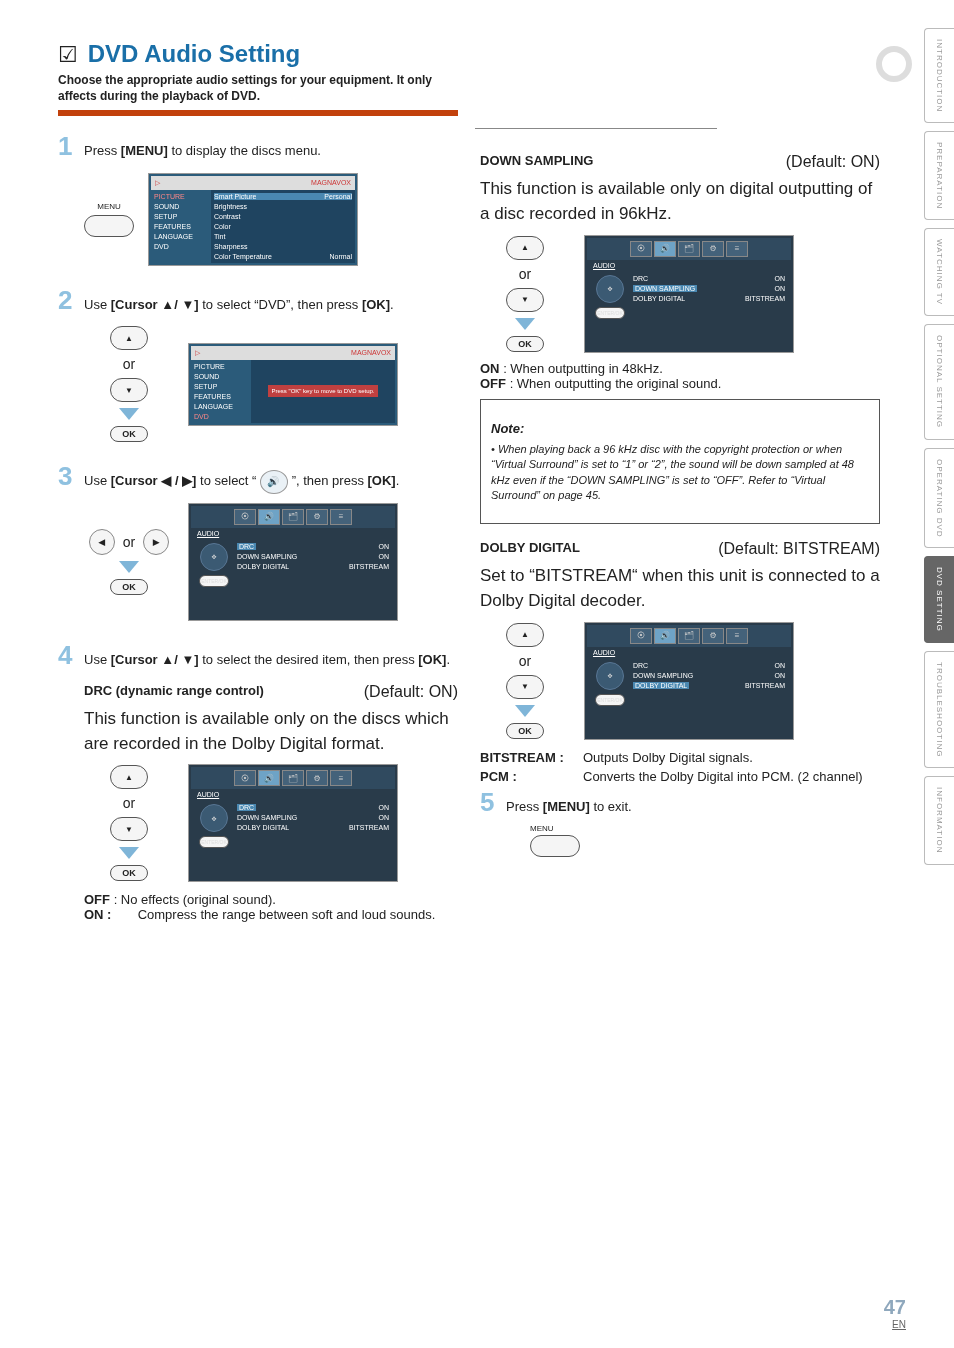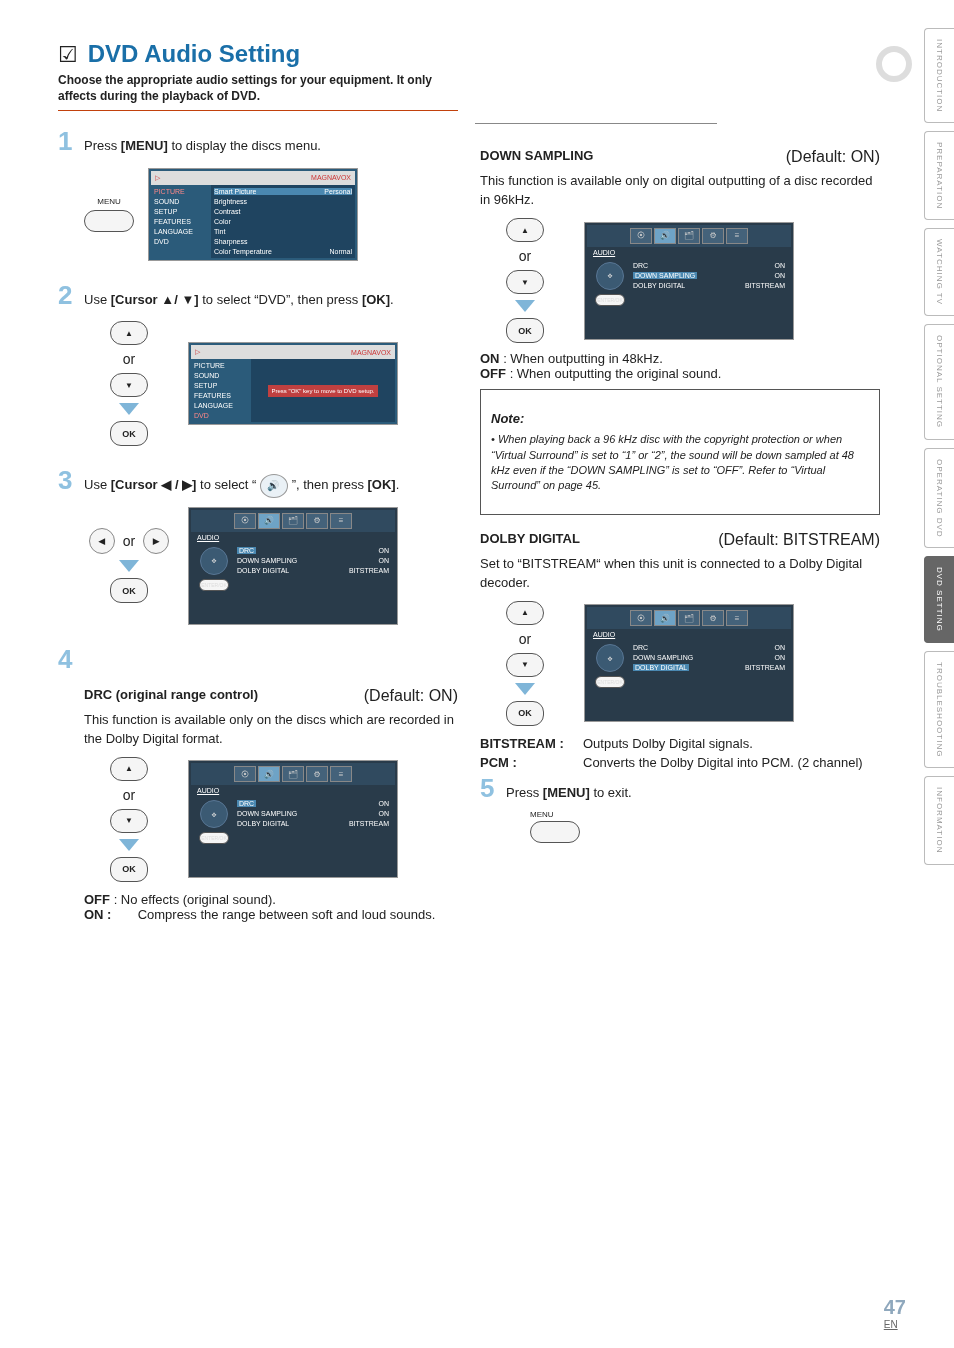--- a/index.html
+++ b/index.html
@@ -1,69 +1,69 @@
 <!DOCTYPE html>
 <html><head>
 <meta charset="utf-8">
 <style>
   * { box-sizing: border-box; margin: 0; padding: 0; }
   body { font-family: Arial, Helvetica, sans-serif; background: #fff; width: 954px; height: 1348px; position: relative; color: #222; }
   .page { padding: 40px 40px 0 58px; position: relative; }
   .heading-row { display: flex; align-items: baseline; gap: 10px; margin-bottom: 4px; }
   .check-icon { font-size: 22px; color: #222; }
   .title { font-size: 24px; font-weight: bold; color: #1a6fa8; }
-  .subtitle { font-size: 12px; font-weight: bold; max-width: 400px; line-height: 1.35; padding-bottom: 6px; border-bottom: 1px solid #c2410c; margin-bottom: 12px; }
+  .subtitle { font-size: 12px; font-weight: bold; max-width: 400px; line-height: 1.35; padding-bottom: 6px; border-bottom: 6px solid #c2410c; margin-bottom: 12px; }
   .columns { display: flex; gap: 22px; }
   .col { width: 400px; }
   .step { margin-bottom: 16px; }
   .step-head { display: flex; align-items: baseline; gap: 8px; font-size: 13px; line-height: 1.4; }
   .step-num { font-size: 26px; font-weight: bold; color: #8fc1e0; width: 18px; }
   .step-text { flex: 1; }
   .bold { font-weight: bold; }
   .step-body { margin-left: 26px; }
   .remote-tv { display: flex; align-items: center; gap: 14px; margin-top: 8px; }
   .remote-col { display: flex; flex-direction: column; align-items: center; gap: 6px; width: 90px; }
   .or { font-size: 14px; }
   .remote-btn { width: 50px; height: 22px; border: 1px solid #555; border-radius: 11px; display: flex; align-items: center; justify-content: center; font-size: 9px; background: #f5f5f5; }
   .remote-round { width: 38px; height: 24px; border: 1px solid #555; border-radius: 12px; background: #f5f5f5; display:flex; align-items:center; justify-content:center; font-size:8px;}
   .arrow-dn { width: 0; height: 0; border-left: 10px solid transparent; border-right: 10px solid transparent; border-top: 12px solid #7fb5d8; }
-  .ok-btn { width: 38px; height: 25px; border: 1px solid #555; border-radius: 11px; background: #f5f5f5; display: flex; align-items: center; justify-content: center; font-size: 9px; font-weight: bold; }
+  .ok-btn { width: 38px; height: 16px; border: 1px solid #555; border-radius: 11px; background: #f5f5f5; display: flex; align-items: center; justify-content: center; font-size: 9px; font-weight: bold; }
   .tv-screen { width: 210px; border: 1px solid #999; background: #2b5b7a; position: relative; font-size: 7px; color: #fff; padding: 2px; }
   .tv-dark { background: #293b4a; height: 130px; }
   .tv-screen .tv-top { height: 14px; background: #ddd; display:flex; align-items:center; justify-content:space-between; padding:0 4px; color:#c33; font-size:7px;}
   .tv-nav-col { width:60px; font-size:7px; display:flex; flex-direction:column; gap:3px; padding:3px; }
   .tv-nav-col .sel { color:#ff8888; }
   .tv-content { display:flex; }
   .tv-vals { flex:1; font-size:7px; padding:3px; display:flex; flex-direction:column; gap:3px; }
   .tv-row { display:flex; justify-content:space-between; gap:6px; }
   .tv-audio { height: 118px; display:flex; flex-direction:column; }
   .tabset { display:flex; gap:2px; padding:4px; background:#304a5f; height:22px; align-items:center; justify-content:center; }
   .tab { width:22px; height:16px; border:1px solid #888; background:#44627a; display:flex; align-items:center; justify-content:center; font-size:8px; color:#ccc; }
   .tab.active { background:#6ea3c6; color:#fff;}
   .audio-label { font-size:7px; padding:2px 6px; text-decoration:underline; }
   .audio-body { display:flex; gap:6px; padding:4px 6px; flex:1; }
   .nav-cluster { width:34px; display:flex; flex-direction:column; gap:4px; align-items:center; color:#ddd; font-size:6px; }
   .nav-pad { width:28px; height:28px; border-radius:50%; background:#3b5a73; border:1px solid #587694; display:flex; align-items:center; justify-content:center; font-size:6px;}
   .audio-rows { flex:1; display:flex; flex-direction:column; gap:3px; font-size:7px; }
   .audio-rows .r { display:flex; justify-content:space-between; gap:6px; }
   .hl { background:#4a88b1; padding:0 2px; }
   .default { font-size: 16px; }
-  .body-text { font-size: 13px; line-height: 1.45; margin: 6px 0; }
+  .body-text { font-size: 17px; line-height: 1.45; margin: 6px 0; }
   .tabular { font-size: 13px; margin: 4px 0; }
   .tabular .lab { font-weight:bold; display:inline-block; width:50px; }
   .note-box { border:1px solid #555; padding:20px 10px; font-size:11px; line-height:1.4; margin: 8px 0 16px; }
   .note-box .note-t { font-style: italic; font-weight: bold; font-size:13px; margin-bottom:4px; }
   .sect-head { display:flex; justify-content:space-between; font-size:13px; margin-top:12px; }
   .sect-head .l { font-weight:bold; }
   .dl { display:grid; grid-template-columns: 95px 1fr; gap:4px 8px; font-size:13px; margin:10px 0 0; }
   .dl .k { font-weight:bold; }
   .side-tabs { position:absolute; right:0; top:28px; display:flex; flex-direction:column; gap:8px; }
   .side-tab { border:1px solid #bbb; border-right:none; width:30px; padding:10px 0; display:flex; align-items:center; justify-content:center; font-size:8px; color:#999; letter-spacing:1px; writing-mode: vertical-rl; text-orientation: mixed; border-radius: 4px 0 0 4px; background:#fff; }
   .side-tab.active { background:#666; color:#fff; border-color:#666; }
-  .page-num { position:absolute; right:48px; bottom:18px; }
+  .page-num { position:absolute; right:48px; bottom:18px; text-align:right; }
   .page-num .n { font-size:20px; font-weight:bold; color:#8fa8bd; }
   .page-num .en { font-size:10px; color:#666;text-decoration:underline; }
   .node-icon { width:28px; height:24px; border-radius:50%; border:1px solid #999; display:inline-flex; align-items:center; justify-content:center; font-size:10px; background:#eaf1f6; color:#2b5b7a;}
   .menu-panel { display:flex; align-items:center; gap:10px; }
   .sect-top-rule { height:1px; background:#888; width:242px; margin-left:-5px; margin-bottom:24px;}
   .arc { position:absolute; right:42px; top:46px; width:36px; height:36px; border:6px solid #ddd; border-radius:50%; }
   .circle-lr { display:flex; gap:8px; align-items:center; }
   .circ { width:26px; height:26px; border:1px solid #888; border-radius:50%; display:flex; align-items:center; justify-content:center; font-size:9px; background:#f5f5f5;}
 </style>
 </head>
@@ -247,24 +247,27 @@
                   </div>
               </div>
             </div>
           </div>
         </div>
       </div>
 
       <div class="step">
         <div class="step-head">
           <div class="step-num">4</div>
+          <div class="step-text">
+            <span>Use </span><span class="bold">[Cursor ▲/ ▼]</span><span> to select the desired item, then press </span><span class="bold">[OK]</span><span>.</span>
+          </div>
         </div>
         <div class="step-body">
           <div class="sect-head" style="margin-top:10px;">
-            <span class="l">DRC (original range control)</span>
+            <span class="l">DRC (dynamic range control)</span>
             <span class="default">(Default: ON)</span>
           </div>
           <div class="body-text">This function is available only on the discs which are recorded in the Dolby Digital format.</div>
           <div class="remote-tv">
             <div class="remote-col">
               <div class="remote-round">
                   <span>▲</span>
                 </div>
               <div class="or">or</div>
               <div class="remote-round">

